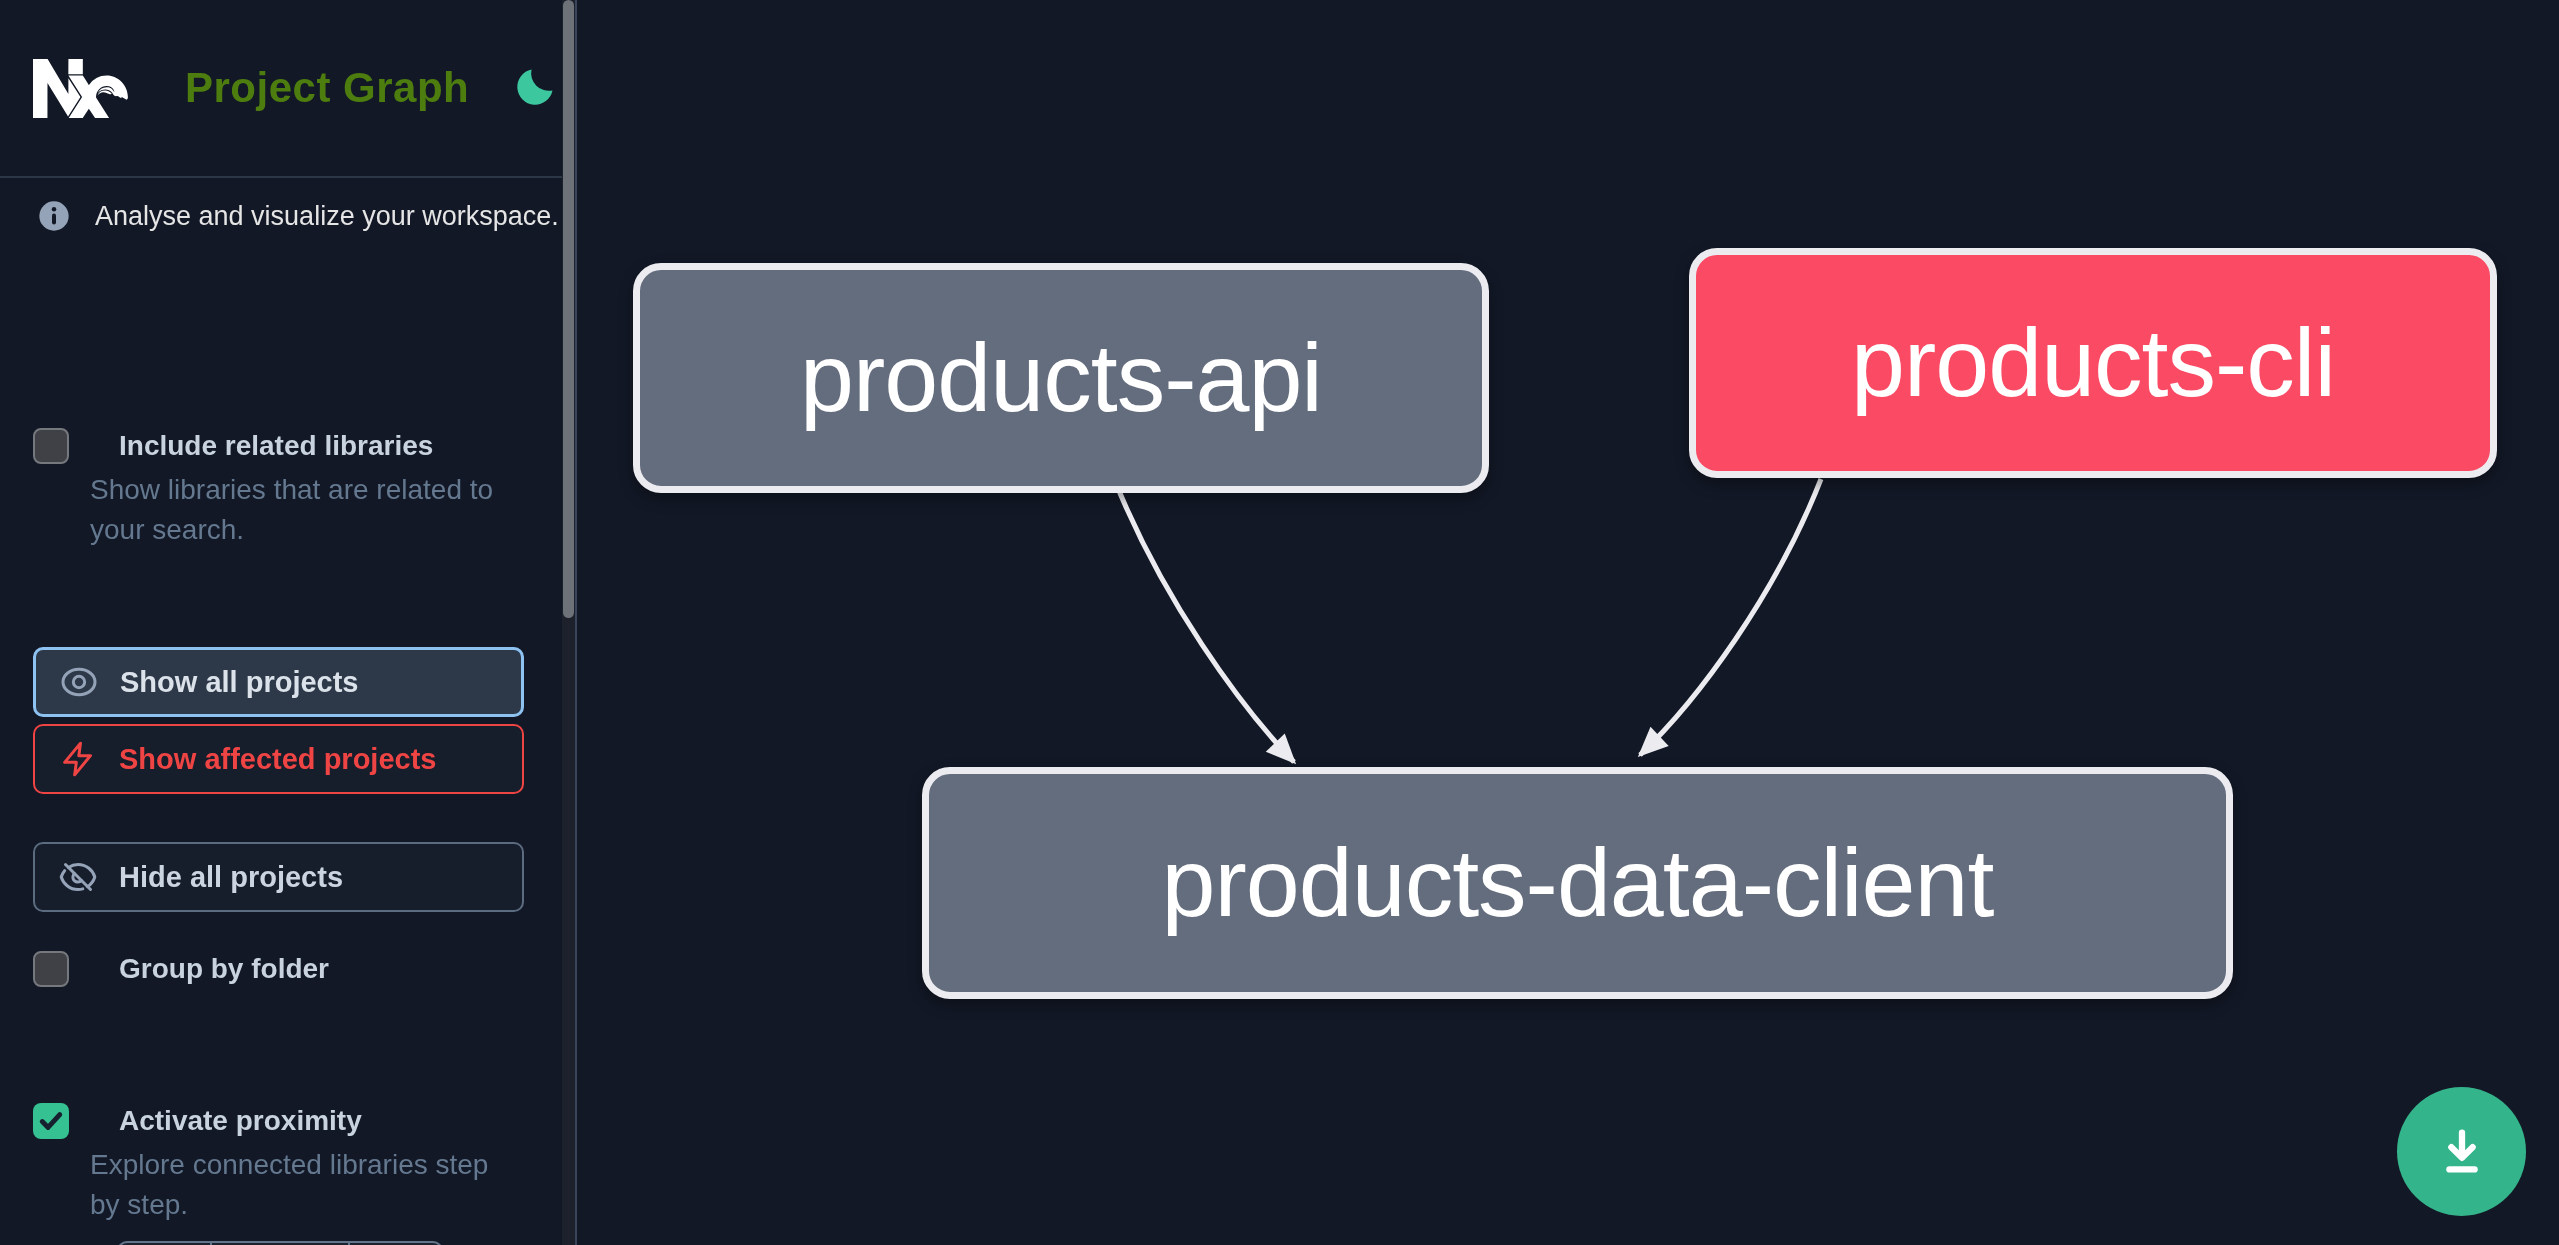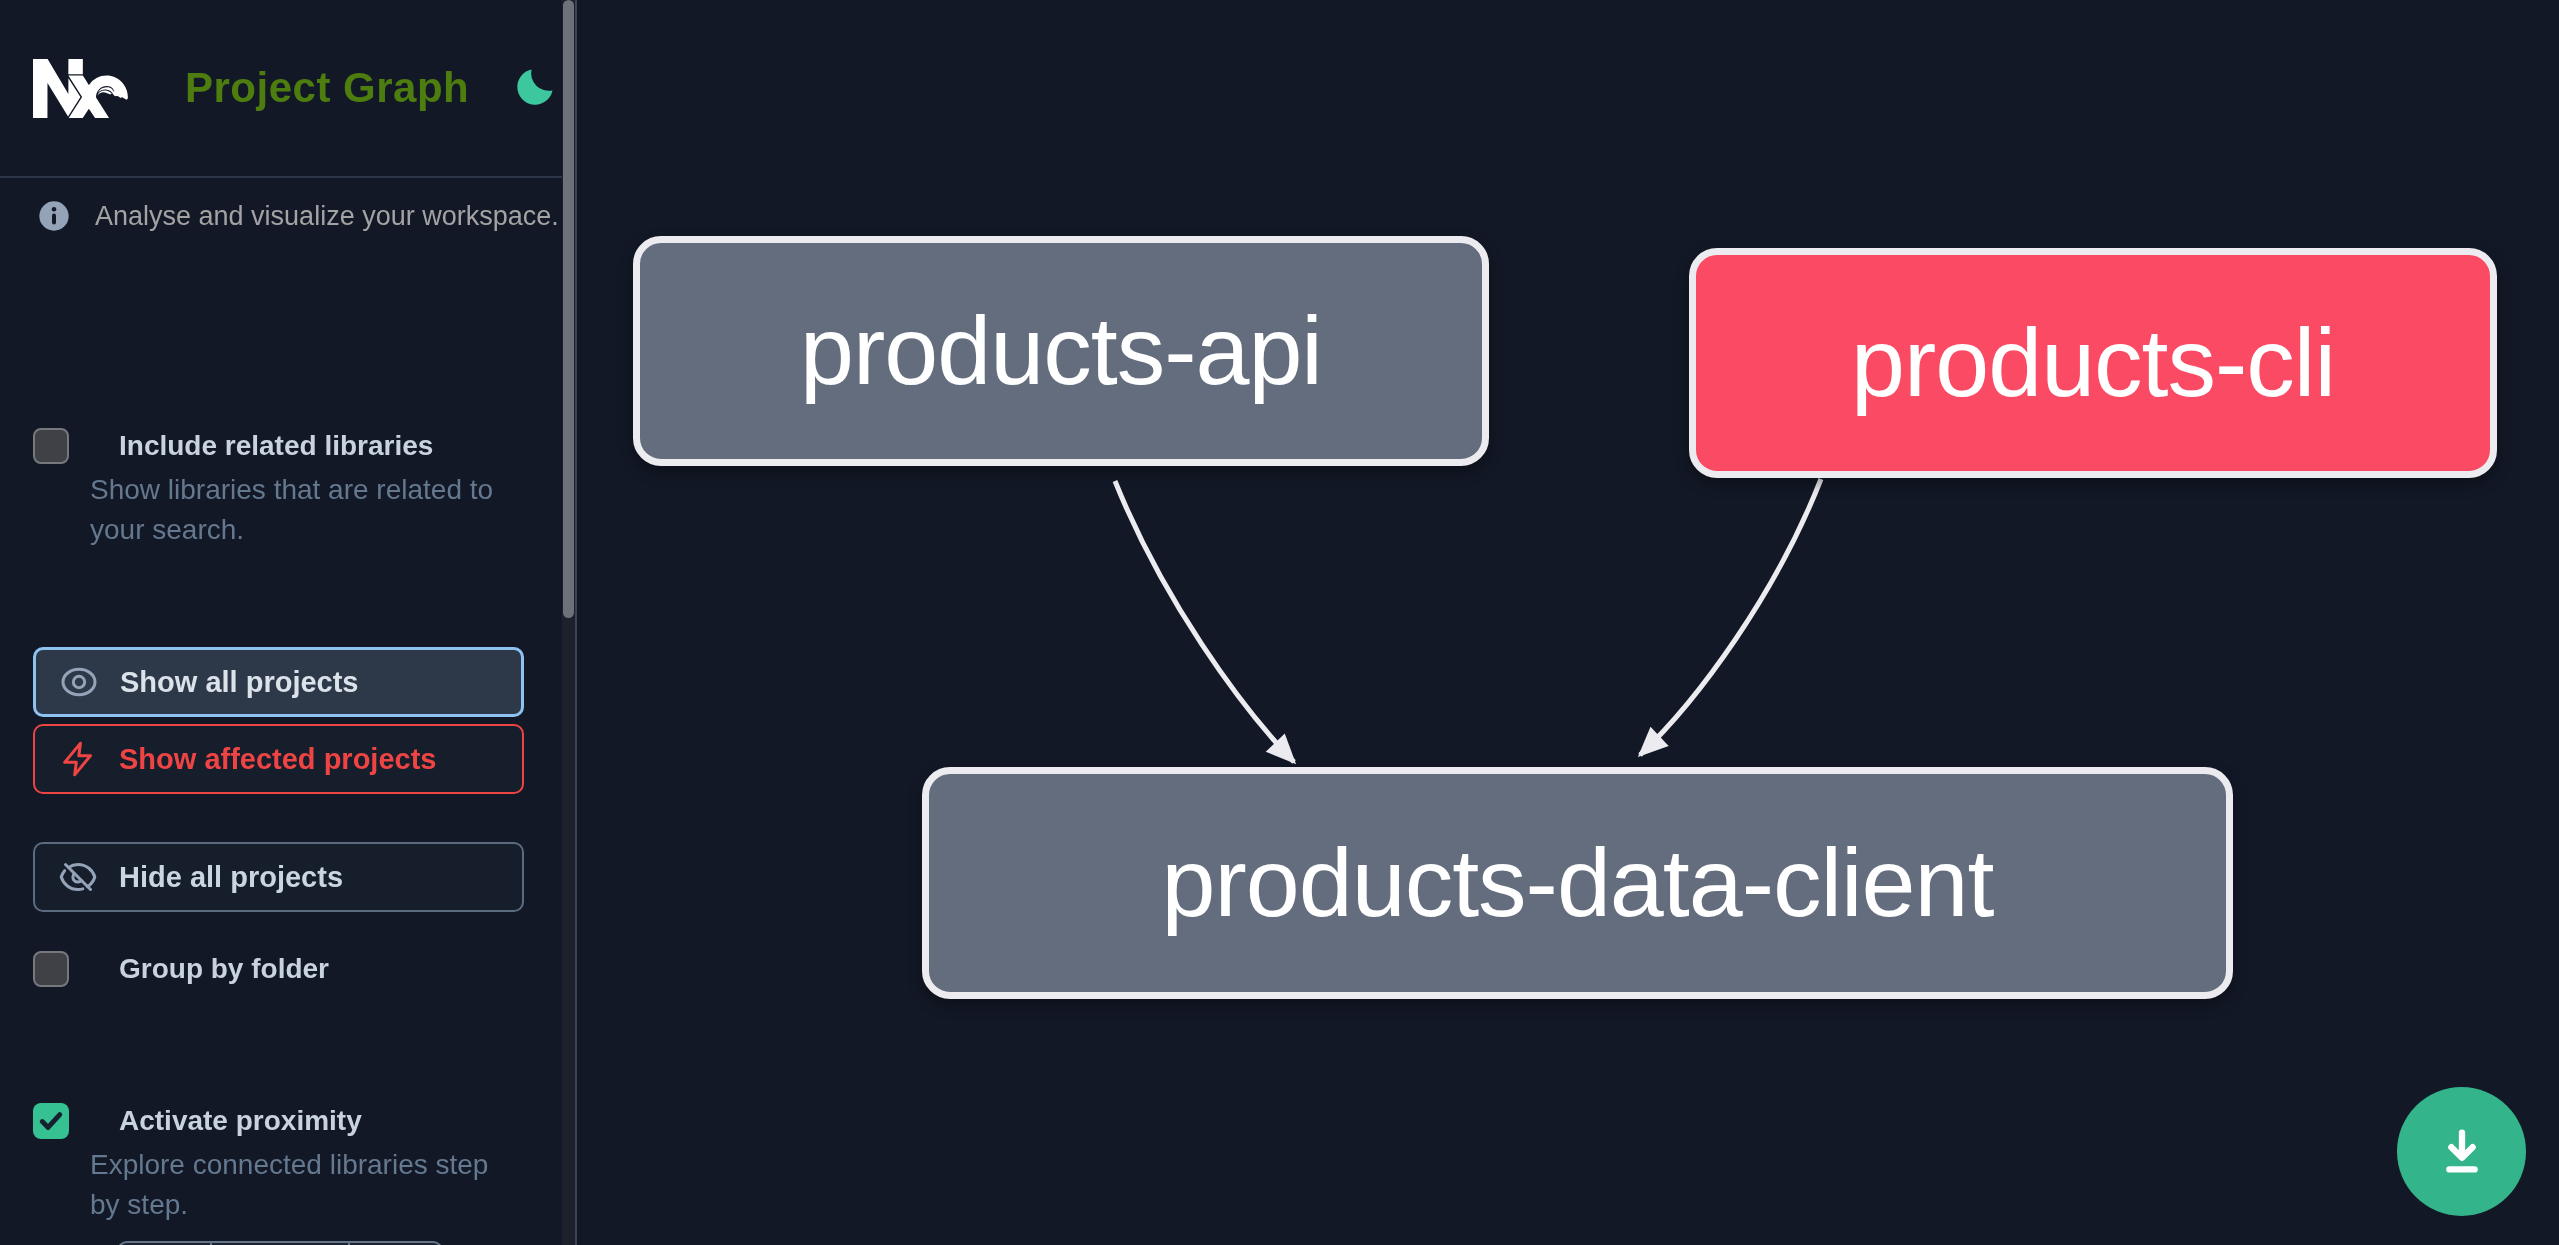--- a/index.html
+++ b/index.html
@@ -9,21 +9,21 @@
   
   .sidebar{position:absolute;left:0;top:0;width:562px;height:1245px;background:#121826;}
   .header{position:absolute;left:0;top:0;width:562px;height:176px;
           border-bottom:2px solid #2b3647;display:flex;align-items:center;}
   .nx-logo{margin-left:33px;width:95px;height:95px;}
   .app-title{color:#4d7c0f;font-size:42px;font-weight:700;margin-left:57px;letter-spacing:.5px;}
   .moon{margin-left:42px;width:46px;height:46px;cursor:pointer;}
 
   .tagline{position:absolute;left:38px;top:200px;display:flex;align-items:center;}
   .info-icon{width:32px;height:32px;flex:0 0 auto;}
-  .tagline-text{margin-left:25px;color:#a3a3a3;font-size:27px;font-weight:500;}
+  .tagline-text{margin-left:25px;color:#e5e5e5;font-size:27px;font-weight:500;}
 
   .search{position:absolute;left:33px;top:317px;width:491px;height:70px;background:#1f2937;
           border-radius:10px;display:flex;align-items:center;overflow:hidden;}
   .search-iconcell{width:64px;height:70px;display:flex;align-items:center;justify-content:center;
           border-right:2px solid #10151f;}
   .search input{flex:1;height:100%;background:transparent;border:none;outline:none;
           padding:0 0 0 16px;color:#cbd5e1;font-size:29px;font-family:"Liberation Sans",sans-serif;}
   .search input::placeholder{color:#64748b;}
 
   .cbgroup{position:absolute;left:33px;width:470px;}
@@ -63,21 +63,21 @@
 
   
   .canvas{position:absolute;left:577px;top:0;right:0;bottom:0;}
   .edges{position:absolute;left:0;top:0;pointer-events:none;}
   .node{position:absolute;box-sizing:border-box;border:7px solid #ececf0;border-radius:28px;
         display:flex;align-items:center;justify-content:center;color:#ffffff;
         font-size:97px;font-weight:400;letter-spacing:-1px;cursor:pointer;
         box-shadow:0 6px 14px rgba(0,0,0,.35);}
   .node-gray{background:#646d7d;}
   .node-rose{background:#fa4a64;}
-  .node-api{left:633px;top:236px;width:856px;height:230px;}
+  .node-api{left:633px;top:263px;width:856px;height:230px;}
   .node-cli{left:1689px;top:248px;width:808px;height:230px;}
   .node-dc{left:922px;top:767px;width:1311px;height:232px;}
 
   .fab{position:absolute;left:2397px;top:1087px;width:129px;height:129px;border-radius:50%;
        background:#34b48a;display:flex;align-items:center;justify-content:center;cursor:pointer;}
   .fab svg{width:62px;height:62px;}
 </style>
 </head>
 <body>
 

